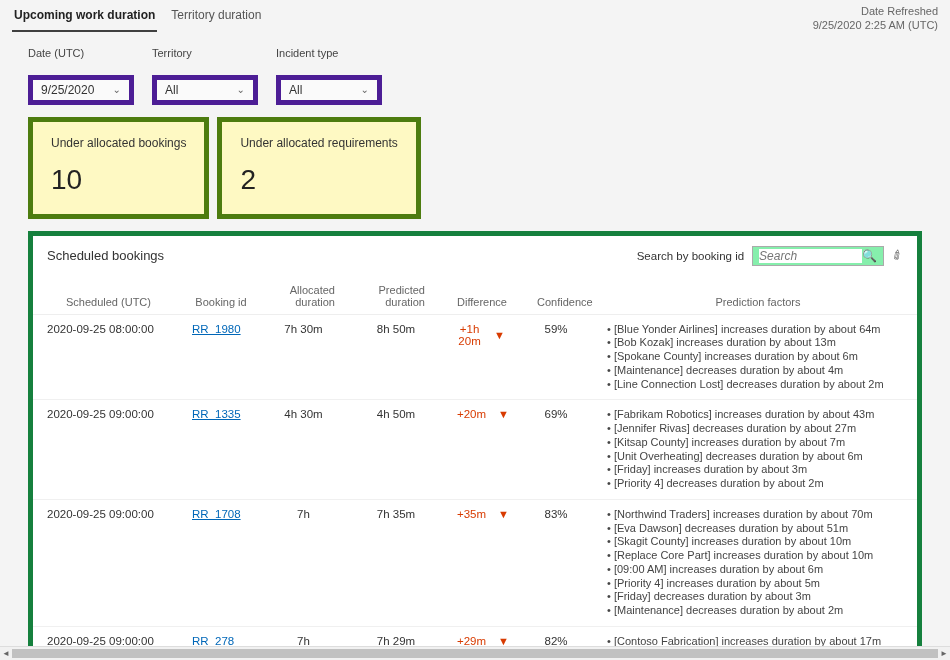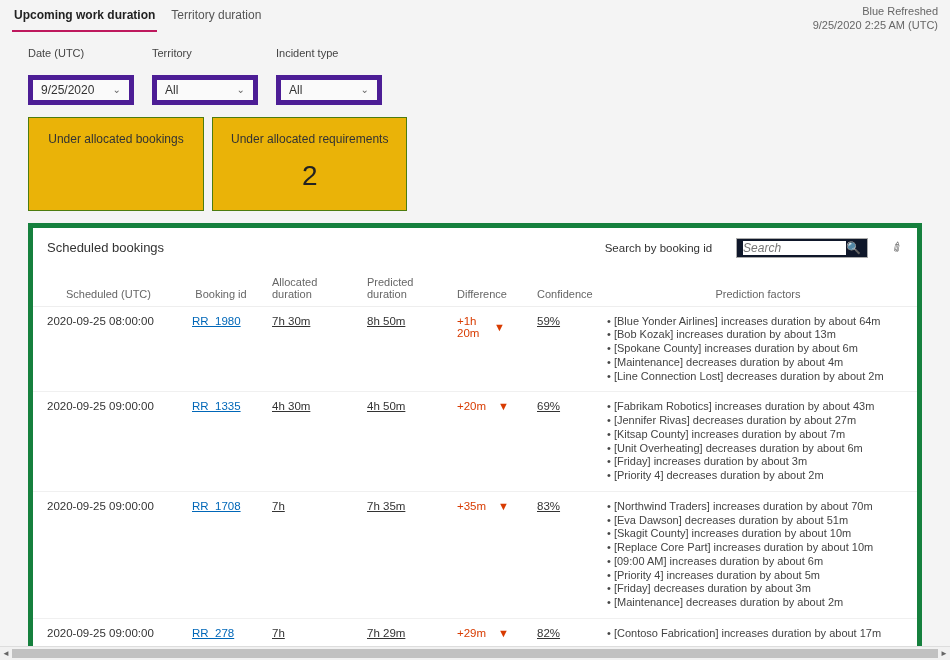--- a/index.html
+++ b/index.html
@@ -32,21 +32,21 @@
   .tab {
     padding: 4px 2px 8px 2px;
     font-size: 12px;
     color: #555;
     cursor: pointer;
     border-bottom: 2px solid transparent;
   }
   .tab.active {
     font-weight: 600;
     color: #222;
-    border-bottom: 2px solid #be185d;
+    border-bottom: 2px solid #404040;
   }
   .last-refreshed {
     text-align: right;
     font-size: 11px;
     color: #666;
     line-height: 1.3;
   }
   
   .filters {
     display: flex;
@@ -78,55 +78,54 @@
     margin-left: 10px;
   }
   
   .cards {
     display: flex;
     gap: 8px;
     padding: 0 28px 12px 28px;
     background: #f4f4f4;
   }
   .card {
-    background: #eab308;
-    border: 1px solid #4d7c0f;
+    background: #fef9c3;
+    border: 5px solid #4d7c0f;
     padding: 14px 18px 18px 18px;
     min-width: 176px;
-    text-align: center;
   }
   .card-title { font-size: 12px; color: #333; margin-bottom: 14px; }
   .card-value { font-size: 28px; font-weight: 400; color: #222; }
   
   .panel {
     background: #fff;
     margin: 0 28px 12px 28px;
     border: 5px solid #15803d;
   }
   .panel-header {
     display: flex;
     justify-content: space-between;
     align-items: center;
     padding: 10px 14px 12px 14px;
   }
   .panel-title { font-size: 13px; color: #333; }
   .search-wrap {
     display: flex;
     align-items: center;
-    gap: 24px;
+    gap: 8px;
     justify-content: flex-end;
   }
   .search-label { font-size: 11.5px; color: #333; }
   .search-box {
     display: flex;
     align-items: center;
     border: 1px solid #aaa;
     padding: 2px 6px;
     width: 132px;
-    background: #0f172a;
+    background: #86efac;
   }
   .search-box input {
     border: none;
     outline: none;
     font-size: 12px;
     width: 100%;
     color: #222;
     font-style: italic;
   }
   .search-box .mag { font-size: 12px; color: #666; font-style: normal; }
@@ -144,29 +143,29 @@
   }
   .grid th {
     text-align: center;
     font-weight: 400;
     font-size: 11px;
     color: #666;
     padding: 6px 8px 6px 14px;
     border-bottom: 1px solid #eee;
     vertical-align: bottom;
   }
-  .grid th.r { text-align: left; padding-right: 18px; }
+  .grid th.r { text-align: right; padding-right: 18px; }
   .grid td {
     font-size: 11.5px;
     color: #333;
     padding: 8px 8px 8px 14px;
     vertical-align: top;
     border-top: 1px solid #f0f0f0;
   }
-  .grid td.r { text-align: left; padding-right: 18px; text-decoration: underline; }
+  .grid td.r { text-align: center; padding-right: 18px; }
   .bookid {
     color: #0067b8;
     text-decoration: underline;
     cursor: pointer;
   }
   .diff {
     color: #d83b01;
     display: inline-flex;
     align-items: center;
     gap: 12px;
@@ -211,21 +210,21 @@
 <body>
 
 <div class="app">
 
   <div class="topbar">
     <div class="tabs">
       <div class="tab active">Upcoming work duration</div>
       <div class="tab">Territory duration</div>
     </div>
     <div class="last-refreshed">
-      <div>Blue Refreshed</div>
+      <div>Date Refreshed</div>
       <div>9/25/2020 2:25 AM (UTC)</div>
     </div>
   </div>
 
   <div class="filters">
     <div class="filter">
       <label>Date (UTC)</label>
       <div class="dropdown">
         <span>9/25/2020</span>
         <span class="chev">⌄</span>
@@ -243,20 +242,21 @@
       <div class="dropdown">
         <span>All</span>
         <span class="chev">⌄</span>
       </div>
     </div>
   </div>
 
   <div class="cards">
     <div class="card">
       <div class="card-title">Under allocated bookings</div>
+      <div class="card-value">10</div>
     </div>
     <div class="card">
       <div class="card-title">Under allocated requirements</div>
       <div class="card-value">2</div>
     </div>
   </div>
 
   <div class="panel">
     <div class="panel-header">
       <div class="panel-title">Scheduled bookings</div>

